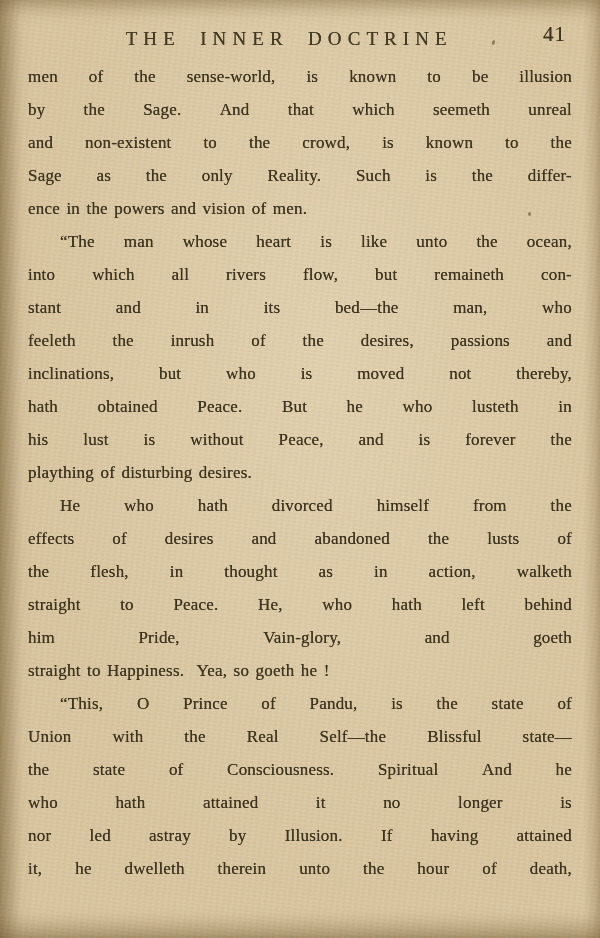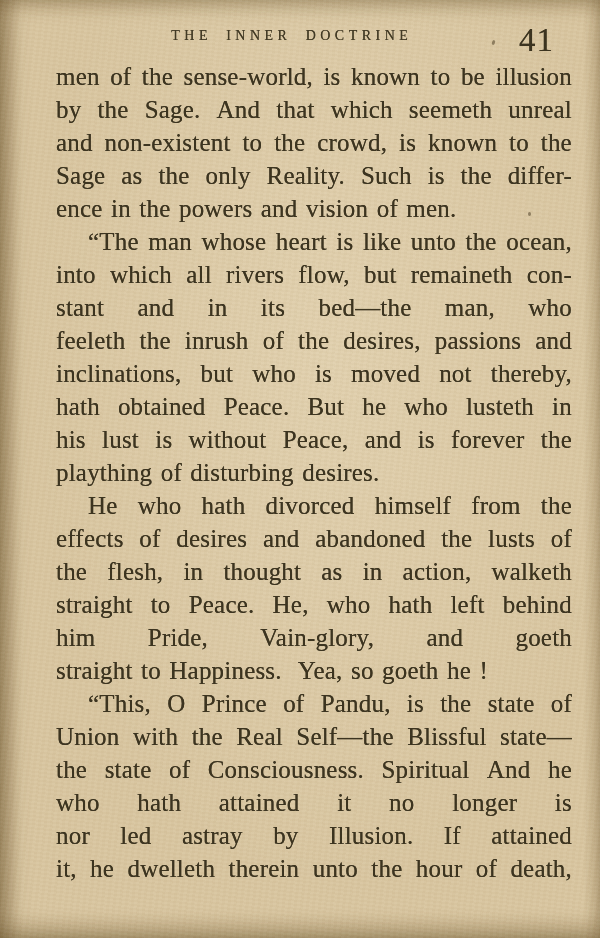--- a/index.html
+++ b/index.html
@@ -43,51 +43,50 @@
     top: 22px;
     left: 28px;
     right: 30px;
     height: 32px;
   }
   .running-title {
     position: absolute;
     left: 50%;
     top: 6px;
     transform: translateX(-53%);
-    font-size: 14px;
+    font-size: 19px;
     letter-spacing: 0.32em;
     word-spacing: 0.45em;
     white-space: nowrap;
     color: #423a24;
     text-shadow: 0 0 0.6px rgba(66,58,36,0.85);
   }
   .folio {
     position: absolute;
-    right: 16px;
+    right: 4px;
     top: 0;
-    font-size: 33px;
+    font-size: 21px;
     letter-spacing: 1px;
     text-shadow: 0 0 0.6px rgba(66,58,36,0.85);
   }
   .page-body {
     position: absolute;
     top: 60px;
     left: 28px;
     width: 544px;
   }
   .para { margin: 0; }
   .line {
     height: 33px;
     line-height: 33px;
-    font-size: 25px;
+    font-size: 17px;
     letter-spacing: 0.2px;
     word-spacing: 2px;
     white-space: pre-wrap;
     text-shadow: 0 0 0.6px rgba(60,52,32,0.85);
-    margin-left: 28px;
   }
   .line.just {
     display: flex;
     justify-content: space-between;
     white-space: nowrap;
   }
   .line.indent { padding-left: 32px; text-align: right; }
   .speck {
     position: absolute;
     background: rgba(80,66,40,0.55);
@@ -314,20 +313,21 @@
           <span>longer</span>
           <span>is</span>
         </div>
         <div class="line just">
           <span>nor</span>
           <span>led</span>
           <span>astray</span>
           <span>by</span>
           <span>Illusion.</span>
           <span>If</span>
+          <span>having</span>
           <span>attained</span>
         </div>
         <div class="line just">
           <span>it,</span>
           <span>he</span>
           <span>dwelleth</span>
           <span>therein</span>
           <span>unto</span>
           <span>the</span>
           <span>hour</span>

